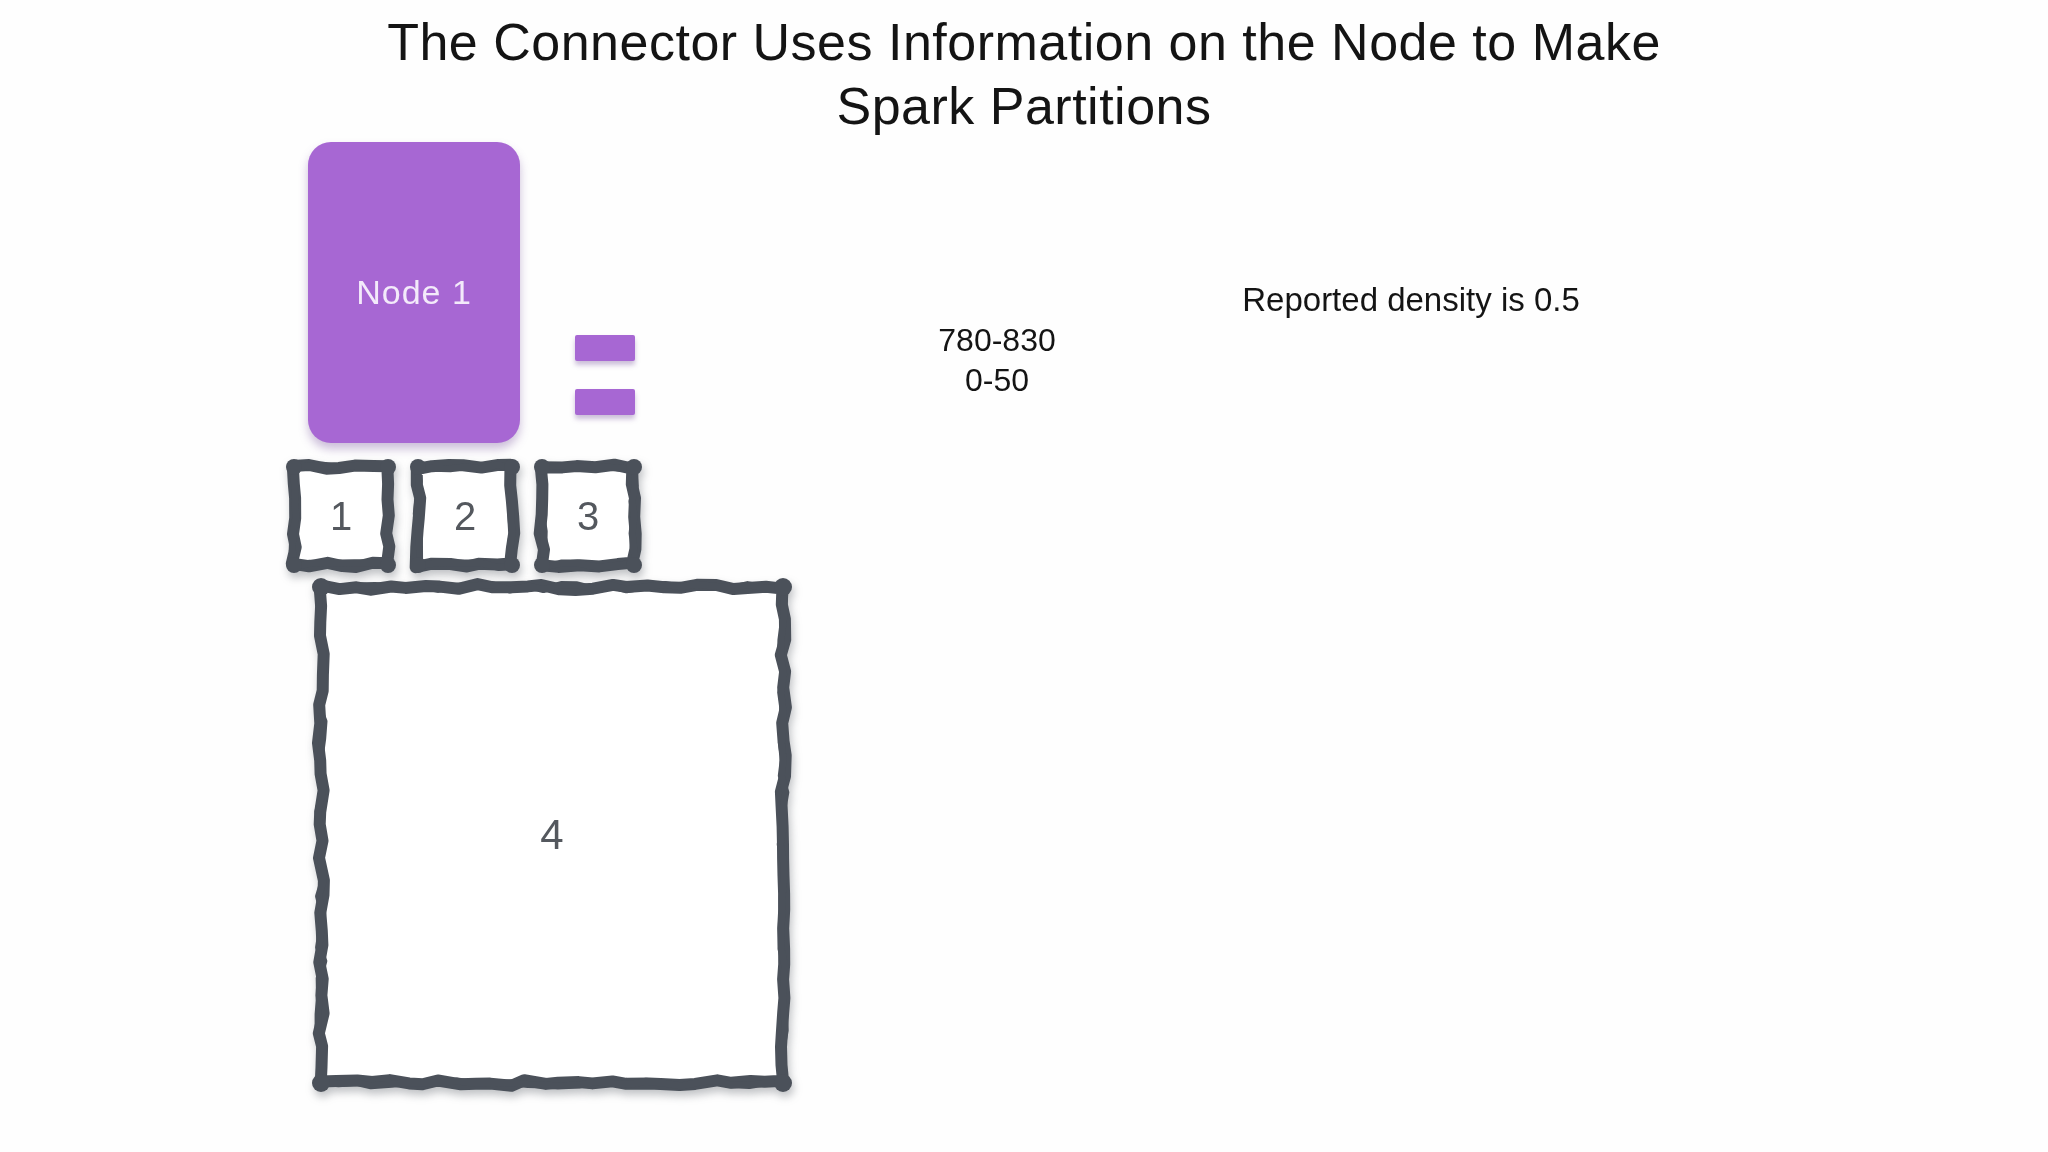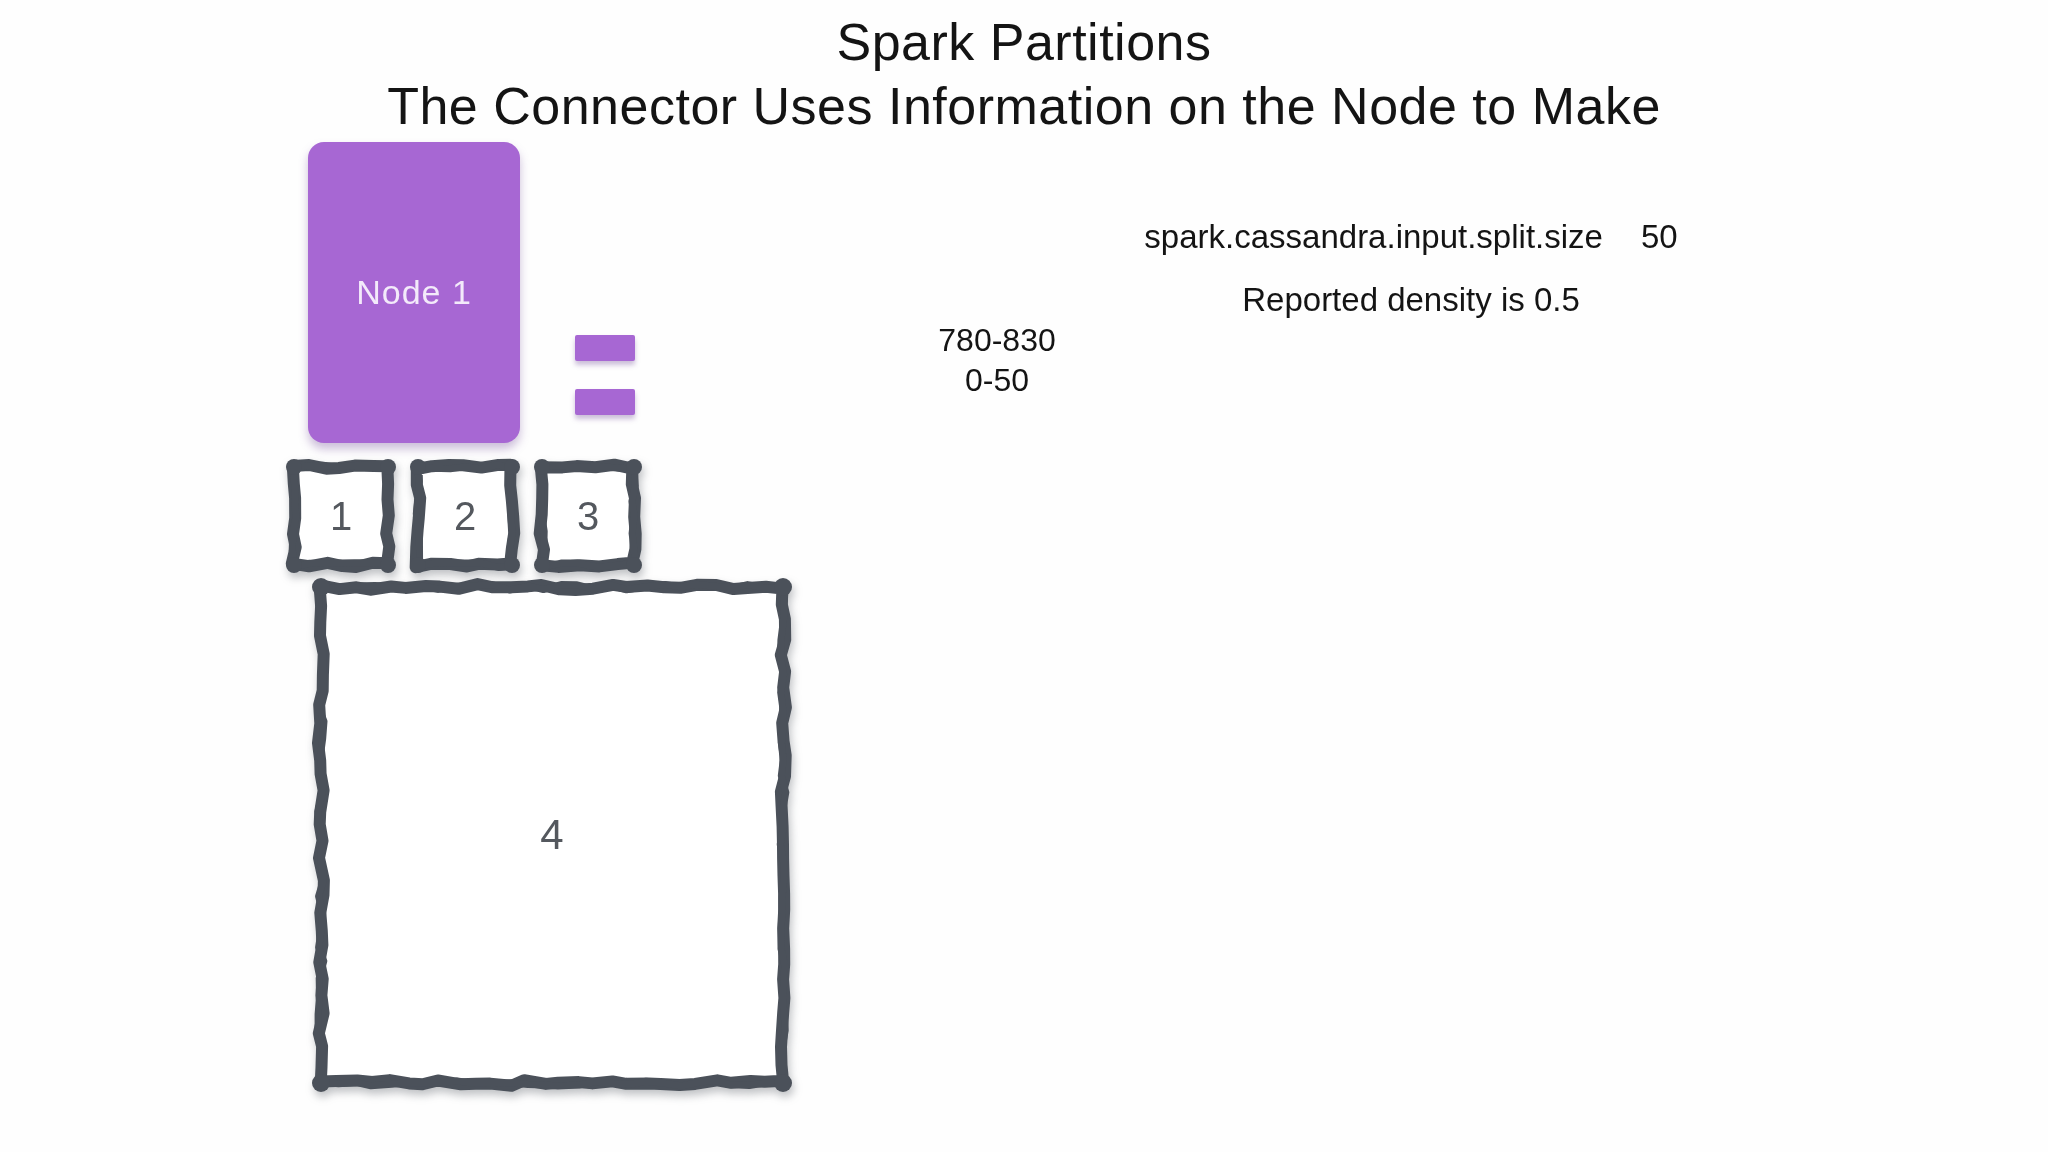--- a/index.html
+++ b/index.html
@@ -11,21 +11,21 @@
   .stage{position:absolute;inset:0;background:#fefefe;}
 
   .title{
     position:absolute;top:10px;left:0;width:2048px;
     text-align:center;font-size:52px;line-height:64px;font-weight:300;
     color:var(--text,#141414);letter-spacing:.5px;
   }
 
   .node-box{
     position:absolute;left:308px;top:142px;width:212px;height:301px;
-    background:var(--purple,#a767d3);border-radius:16px;
+    background:var(--purple,#a767d3);border-radius:23px;
     box-shadow:0 6px 10px rgba(110,70,150,.35);
     display:flex;align-items:center;justify-content:center;
   }
   .node-label{
     font-size:34px;font-weight:300;color:var(--node-label,#f3eafa);letter-spacing:1px;
   }
 
   .swatch{
     position:absolute;left:575px;width:60px;height:26px;border-radius:2px;
     background:var(--purple,#a767d3);
@@ -72,38 +72,34 @@
   .sb-1 .num,.sb-2 .num,.sb-3 .num{font-size:40px;}
   .sb-4{left:312px;top:578px;width:480px;height:514px;}
   .sb-4 .num{font-size:42px;}
 </style>
 </head>
 <body>
 
 <div class="stage">
 
   <div class="title">
+    <div>The Connector Uses Information on the Node to Make</div>
     <div>Spark Partitions</div>
-    <div>The Connector Uses Information on the Node to Make</div>
   </div>
 
   <div class="node-box">
     <span class="node-label">Node 1</span>
   </div>
 
   <div class="swatch swatch-1"></div>
   <div class="swatch swatch-2"></div>
 
   <div class="range-label range-1">780-830</div>
   <div class="range-label range-2">0-50</div>
 
-  <div class="config-row">
-    <span>spark.cassandra.input.split.size</span>
-    <span>50</span>
-  </div>
   <div class="density-note">Reported density is 0.5</div>
 
   <div class="sketch sb-1">
     <svg class="sketch-svg" viewBox="0 0 112 116" aria-hidden="true">
       <path class="stroke-a" fill="#ffffff" stroke="currentColor" stroke-width="12" stroke-linejoin="round" stroke-linecap="round" d="M7.8 7.9L24.0 7.0L41.4 10.7L54.0 10.0L69.8 7.6L88.7 7.9L102.3 8.3L103.1 26.0L102.5 41.6L103.8 57.5L101.2 75.5L104.3 88.4L102.1 105.2L87.7 104.8L71.0 109.0L57.5 108.1L42.6 104.8L24.0 108.3L6.8 105.6L10.7 89.1L8.0 76.1L10.2 60.1L10.1 40.0L8.8 25.8Z"></path>
       <path class="stroke-b" fill="none" stroke="currentColor" stroke-width="7" stroke-linejoin="round" stroke-linecap="round" d="M7.9 7.0L23.4 7.8L38.1 7.3L54.3 9.0L73.4 7.3L88.8 7.4L102.4 7.6L101.3 26.4L103.3 43.0L102.3 58.8L103.3 72.6L102.6 89.2L102.5 105.2L85.5 104.7L69.3 104.7L55.2 104.9L41.8 105.5L24.8 105.2L9.9 109.0L7.2 92.0L7.9 73.8L10.8 59.5L9.8 39.6L9.5 24.9Z"></path>
       <g class="knots" fill="currentColor">
           <circle cx="9" cy="9" r="8"></circle>
           <circle cx="103" cy="9" r="8"></circle>
           <circle cx="103" cy="107" r="8"></circle>

